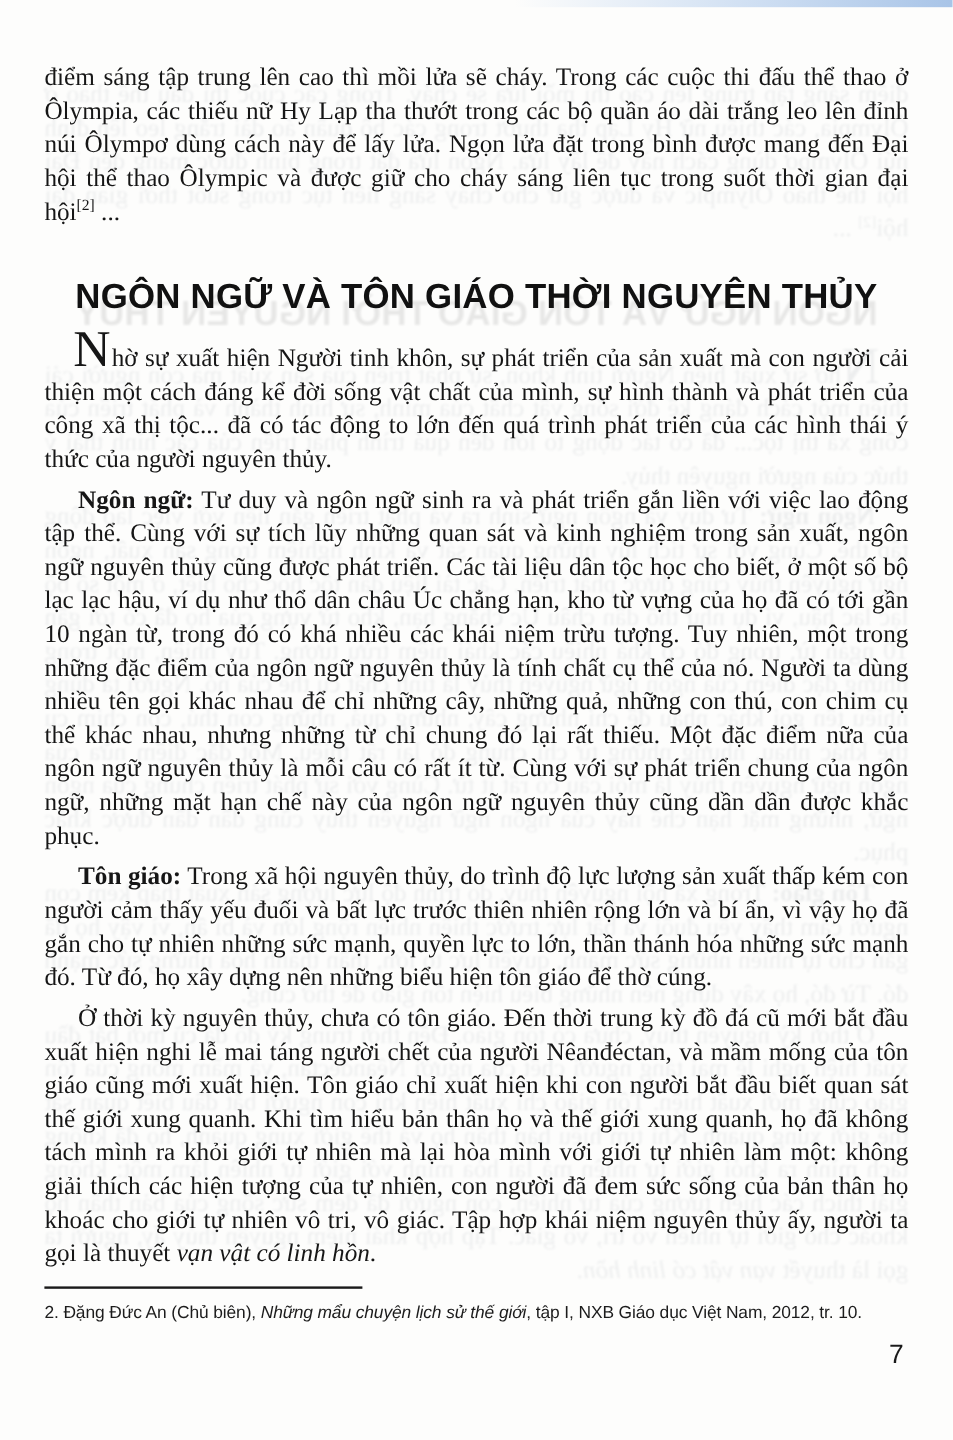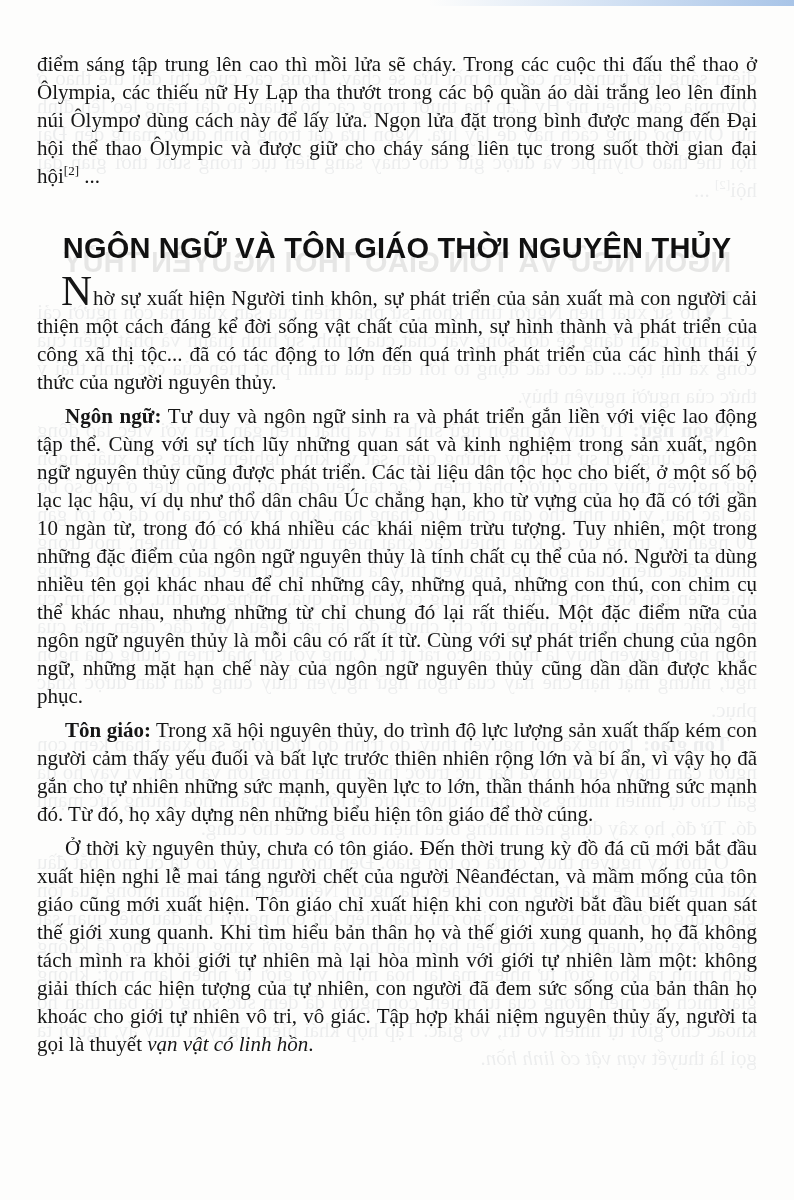--- a/index.html
+++ b/index.html
@@ -114,14 +114,19 @@
     <p class="body intro"><span class="dropcap">N</span><span>hờ sự xuất hiện Người tinh khôn, sự phát triển của sản xuất mà con người cải thiện một cách đáng kể đời sống vật chất của mình, sự hình thành và phát triển của công xã thị tộc... đã có tác động to lớn đến quá trình phát triển của các hình thái ý thức của người nguyên thủy.</span></p>
 
     <p class="body indent"><span class="lead">Ngôn ngữ:</span><span> Tư duy và ngôn ngữ sinh ra và phát triển gắn liền với việc lao động tập thể. Cùng với sự tích lũy những quan sát và kinh nghiệm trong sản xuất, ngôn ngữ nguyên thủy cũng được phát triển. Các tài liệu dân tộc học cho biết, ở một số bộ lạc lạc hậu, ví dụ như thổ dân châu Úc chẳng hạn, kho từ vựng của họ đã có tới gần 10 ngàn từ, trong đó có khá nhiều các khái niệm trừu tượng. Tuy nhiên, một trong những đặc điểm của ngôn ngữ nguyên thủy là tính chất cụ thể của nó. Người ta dùng nhiều tên gọi khác nhau để chỉ những cây, những quả, những con thú, con chim cụ thể khác nhau, nhưng những từ chỉ chung đó lại rất thiếu. Một đặc điểm nữa của ngôn ngữ nguyên thủy là mỗi câu có rất ít từ. Cùng với sự phát triển chung của ngôn ngữ, những mặt hạn chế này của ngôn ngữ nguyên thủy cũng dần dần được khắc phục.</span></p>
 
     <p class="body indent"><span class="lead">Tôn giáo:</span><span> Trong xã hội nguyên thủy, do trình độ lực lượng sản xuất thấp kém con người cảm thấy yếu đuối và bất lực trước thiên nhiên rộng lớn và bí ẩn, vì vậy họ đã gắn cho tự nhiên những sức mạnh, quyền lực to lớn, thần thánh hóa những sức mạnh đó. Từ đó, họ xây dựng nên những biểu hiện tôn giáo để thờ cúng.</span></p>
 
     <p class="body indent"><span>Ở thời kỳ nguyên thủy, chưa có tôn giáo. Đến thời trung kỳ đồ đá cũ mới bắt đầu xuất hiện nghi lễ mai táng người chết của người Nêanđéctan, và mầm mống của tôn giáo cũng mới xuất hiện. Tôn giáo chỉ xuất hiện khi con người bắt đầu biết quan sát thế giới xung quanh. Khi tìm hiểu bản thân họ và thế giới xung quanh, họ đã không tách mình ra khỏi giới tự nhiên mà lại hòa mình với giới tự nhiên làm một: không giải thích các hiện tượng của tự nhiên, con người đã đem sức sống của bản thân họ khoác cho giới tự nhiên vô tri, vô giác. Tập hợp khái niệm nguyên thủy ấy, người ta gọi là thuyết </span><i>vạn vật có linh hồn</i><span>.</span></p>
 
   </div>
 
+  <div class="footnote-area">
+    <div class="footnote-rule"></div>
+    <p class="footnote"><span>2. Đặng Đức An (Chủ biên), </span><i>Những mẩu chuyện lịch sử thế giới</i><span>, tập I, NXB Giáo dục Việt Nam, 2012, tr. 10.</span></p>
+    <div class="page-number">7</div>
+  </div>
 
 </div>
 
 </body></html>

